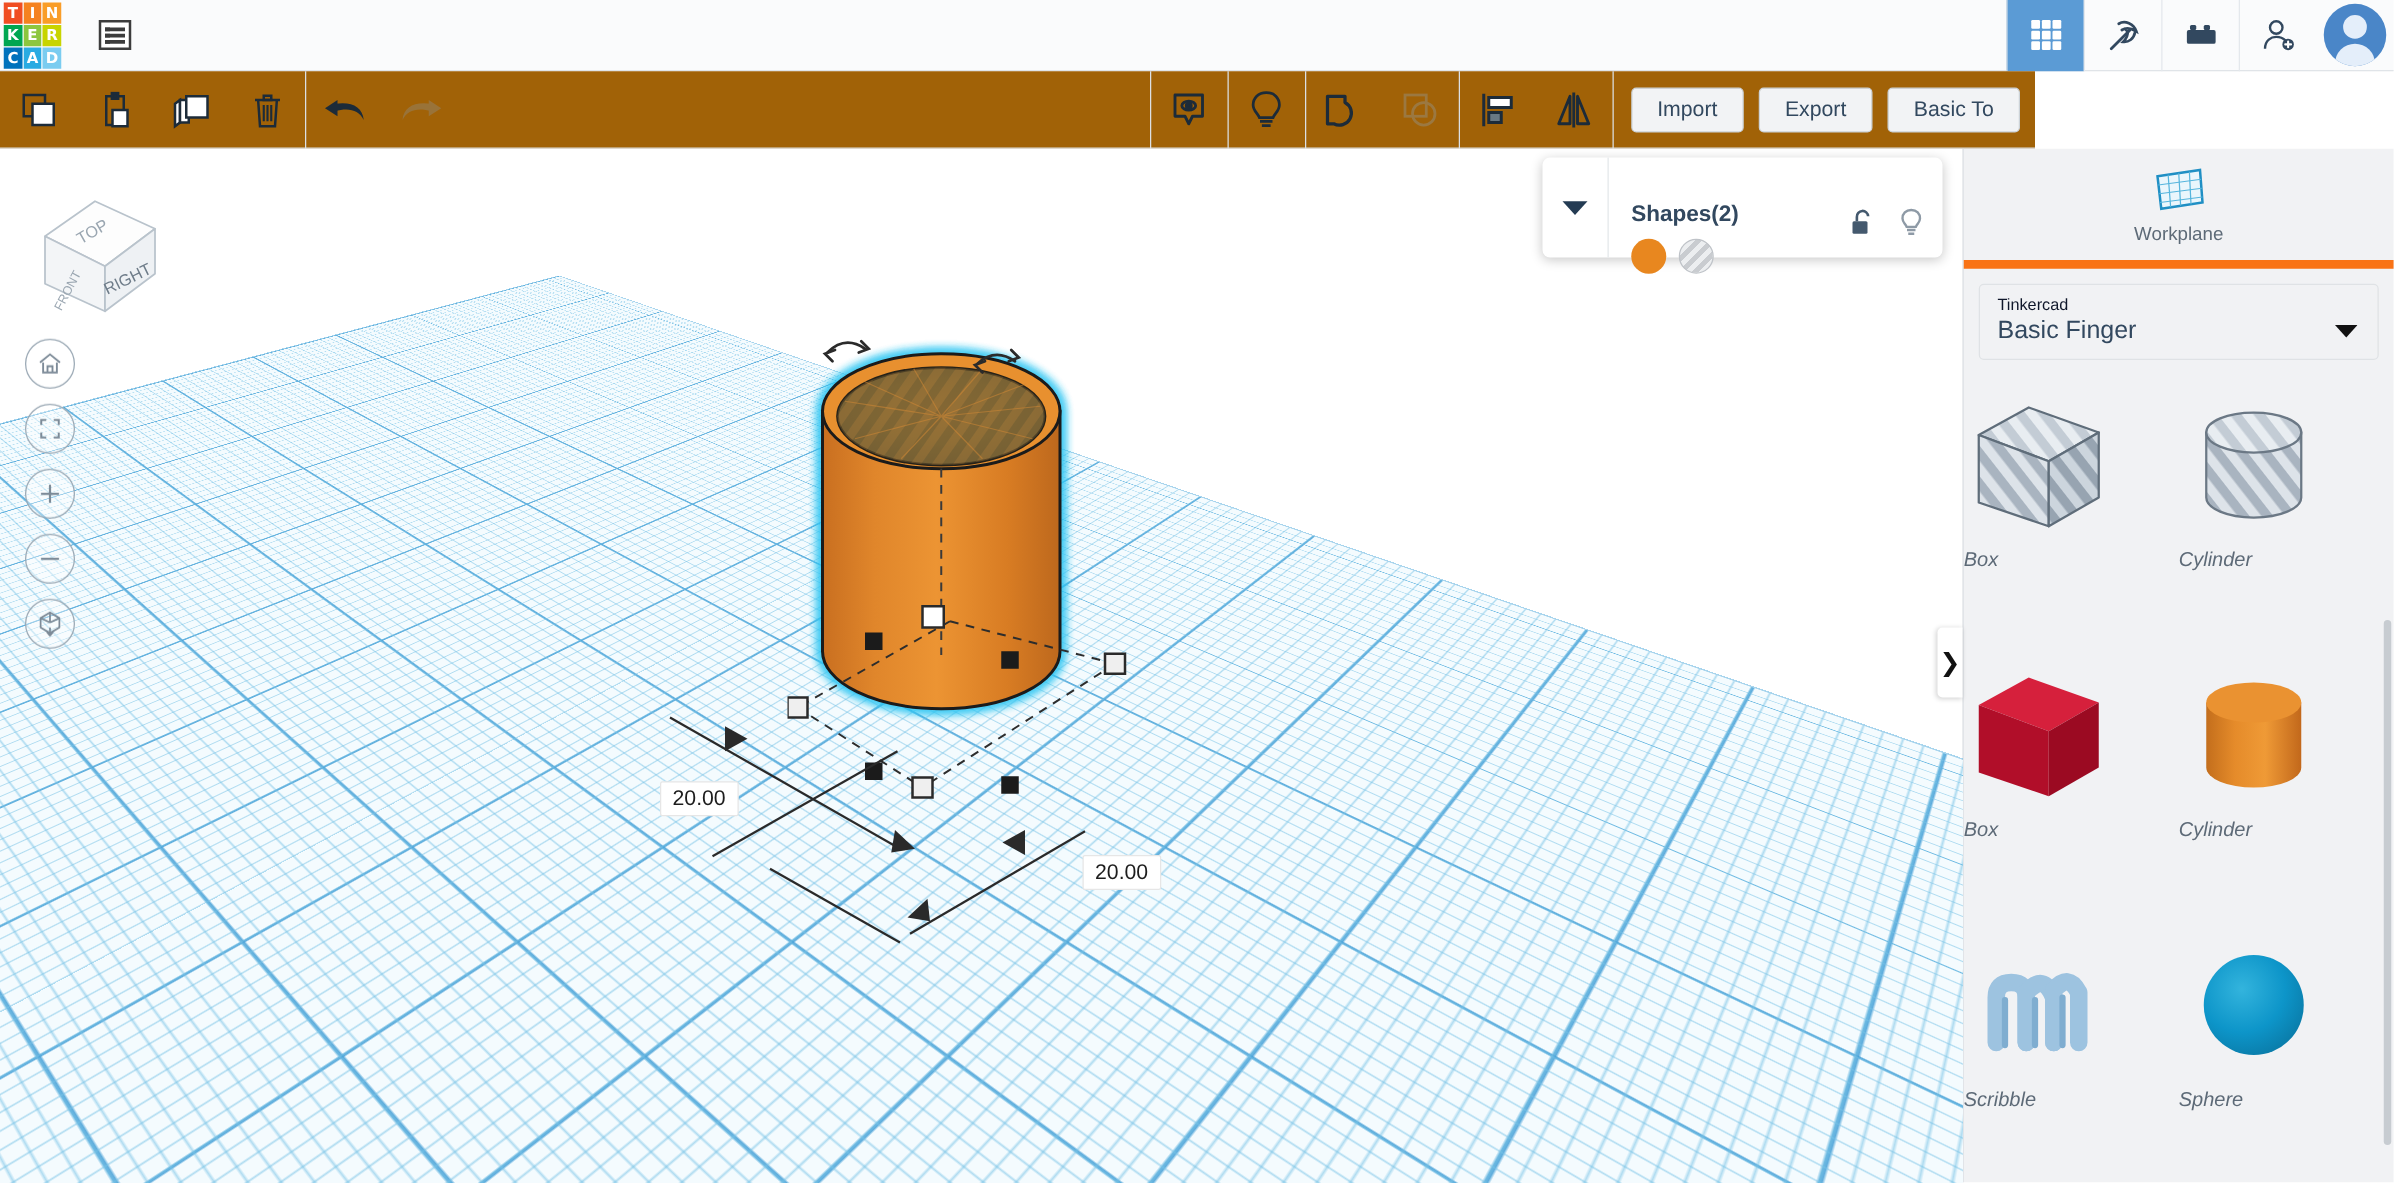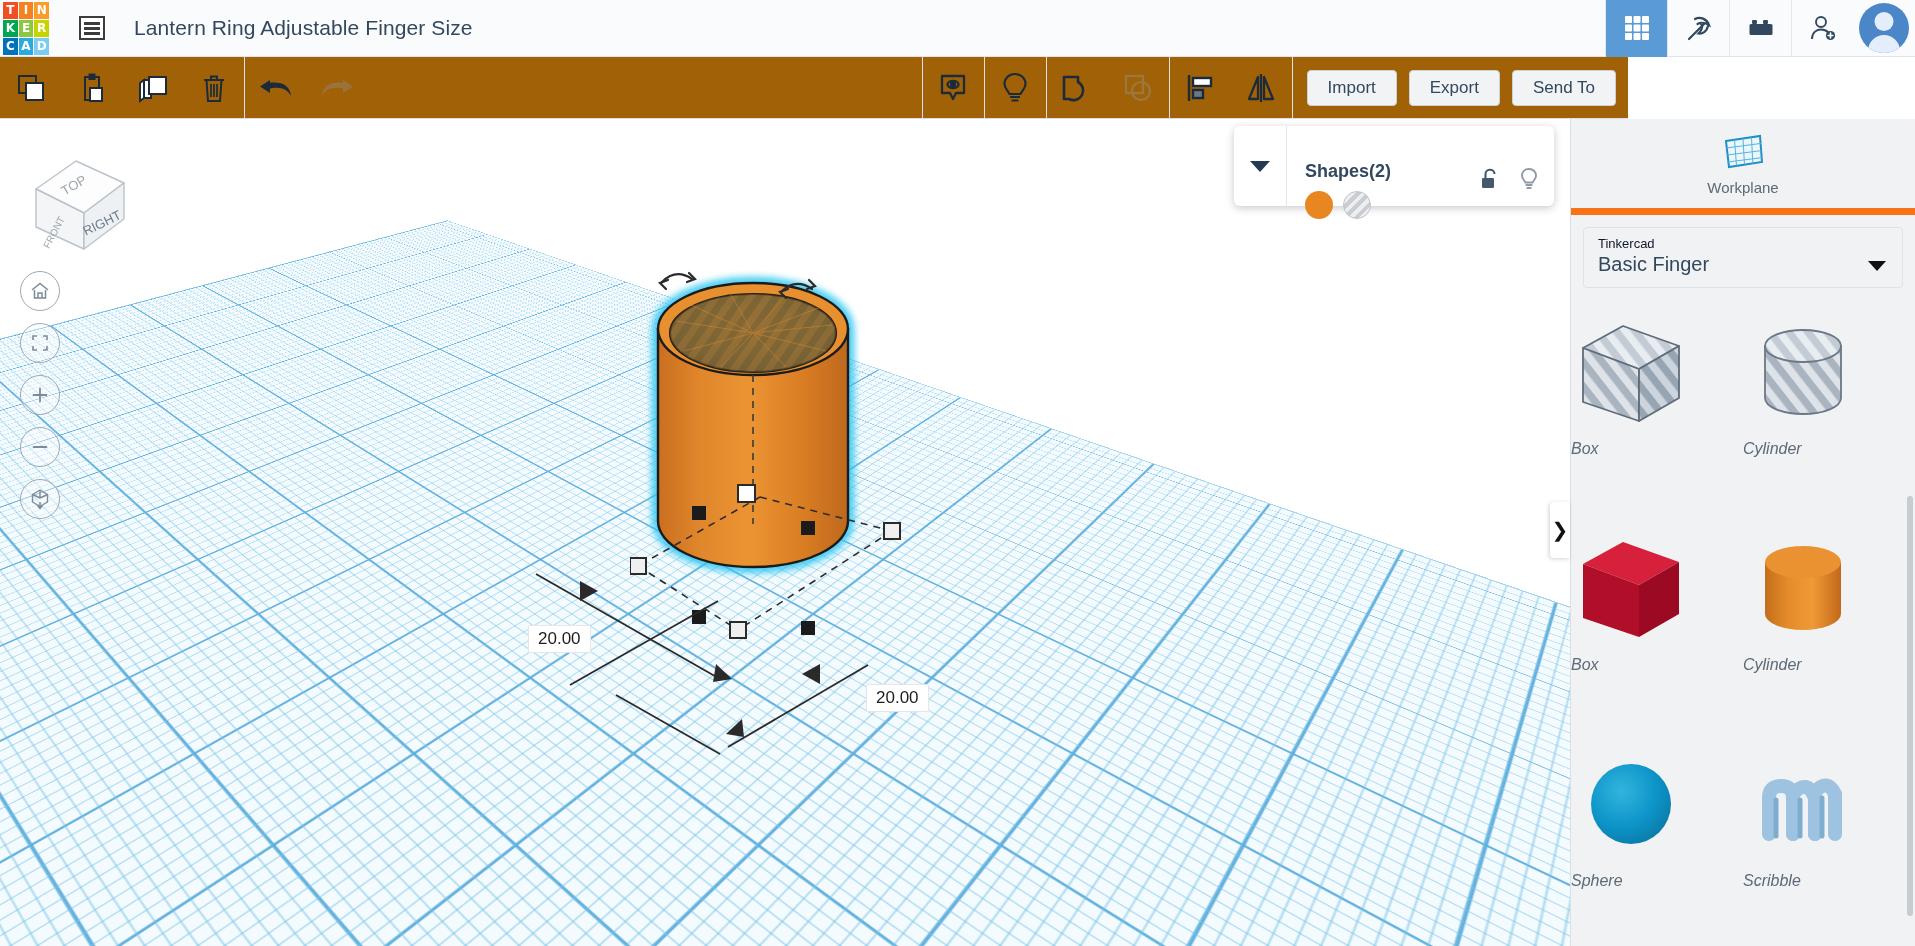--- a/index.html
+++ b/index.html
@@ -219,21 +219,20 @@
     </div>
 
     <div class="menu-btn">
       <div class="menu-glyph">
           <i></i>
           <i></i>
           <i></i>
         </div>
     </div>
 
-    <div class="doc-title">Lantern Ring Adjustable Finger Size</div>
 
     <div class="topbar-right">
       <div class="tb-icon active">
         <svg width="30" height="30" viewBox="0 0 30 30">
           <g fill="#ffffff">
             <rect x="3" y="3" width="7" height="7" rx="1"></rect>
               <rect x="11.5" y="3" width="7" height="7" rx="1"></rect>
               <rect x="20" y="3" width="7" height="7" rx="1"></rect>
             <rect x="3" y="11.5" width="7" height="7" rx="1"></rect>
               <rect x="11.5" y="11.5" width="7" height="7" rx="1"></rect>
@@ -360,21 +359,21 @@
         <path d="M14 4 L14 26 L5 26 Z"></path>
         <path d="M17 1 V29"></path>
         <path d="M20 4 L20 26 L29 26 Z"></path>
       </svg>
     </div>
     <div class="vsep"></div>
 
     <div style="display:flex;align-items:center;margin-left:14px;">
       <button class="tbtn">Import</button>
       <button class="tbtn">Export</button>
-      <button class="tbtn">Send To</button>
+      <button class="tbtn">Basic To</button>
     </div>
   </div>
 
   <div class="canvas">
     <div class="grid-plane"></div>
 
     <div class="viewcube">
       <svg width="130" height="120" viewBox="0 0 130 120">
         <g stroke="#b9c3cc" stroke-width="1.4" stroke-linejoin="round">
           <polygon points="22,58 62,30 110,52 70,82" fill="#fdfdfd"></polygon>
@@ -634,43 +633,43 @@
             </linearGradient>
           </defs>
           <path d="M22 30 v52 a38 16 0 0 0 76 0 v-52 Z" fill="url(#cylg)"></path>
           <ellipse cx="60" cy="30" rx="38" ry="16" fill="#ea9231"></ellipse>
         </svg>
         <div class="cap">Cylinder</div>
       </div>
 
       <div class="shape-cell">
         <svg width="120" height="118" viewBox="0 0 120 118">
+          <g fill="none" stroke="#9dc3e0" stroke-width="14" stroke-linecap="round" stroke-linejoin="round">
+            <path d="M26 86 V50 q0 -12 12 -12 t12 12 v36"></path>
+            <path d="M50 86 V46 q14 -16 22 4 v36"></path>
+            <path d="M72 86 V44 q12 -14 20 2 v40"></path>
+          </g>
+          <g fill="none" stroke="#7fadd0" stroke-width="5" stroke-linecap="round">
+            <path d="M33 88 V52 M57 88 V52 M79 88 V50"></path>
+          </g>
+        </svg>
+        <div class="cap">Scribble</div>
+      </div>
+
+      <div class="shape-cell">
+        <svg width="120" height="118" viewBox="0 0 120 118">
           <defs>
             <radialGradient id="sg" cx="38%" cy="34%" r="72%">
               <stop offset="0%" stop-color="#33b4dd"></stop>
                 <stop offset="60%" stop-color="#0d95c9"></stop>
               <stop offset="100%" stop-color="#0a7ba8"></stop>
             </radialGradient>
           </defs>
           <circle cx="60" cy="56" r="40" fill="url(#sg)"></circle>
         </svg>
         <div class="cap">Sphere</div>
       </div>
 
-      <div class="shape-cell">
-        <svg width="120" height="118" viewBox="0 0 120 118">
-          <g fill="none" stroke="#9dc3e0" stroke-width="14" stroke-linecap="round" stroke-linejoin="round">
-            <path d="M26 86 V50 q0 -12 12 -12 t12 12 v36"></path>
-            <path d="M50 86 V46 q14 -16 22 4 v36"></path>
-            <path d="M72 86 V44 q12 -14 20 2 v40"></path>
-          </g>
-          <g fill="none" stroke="#7fadd0" stroke-width="5" stroke-linecap="round">
-            <path d="M33 88 V52 M57 88 V52 M79 88 V50"></path>
-          </g>
-        </svg>
-        <div class="cap">Scribble</div>
-      </div>
-
       <div class="sb-scroll"></div>
     </div>
   </div>
 
 </div>
 
 </body></html>

